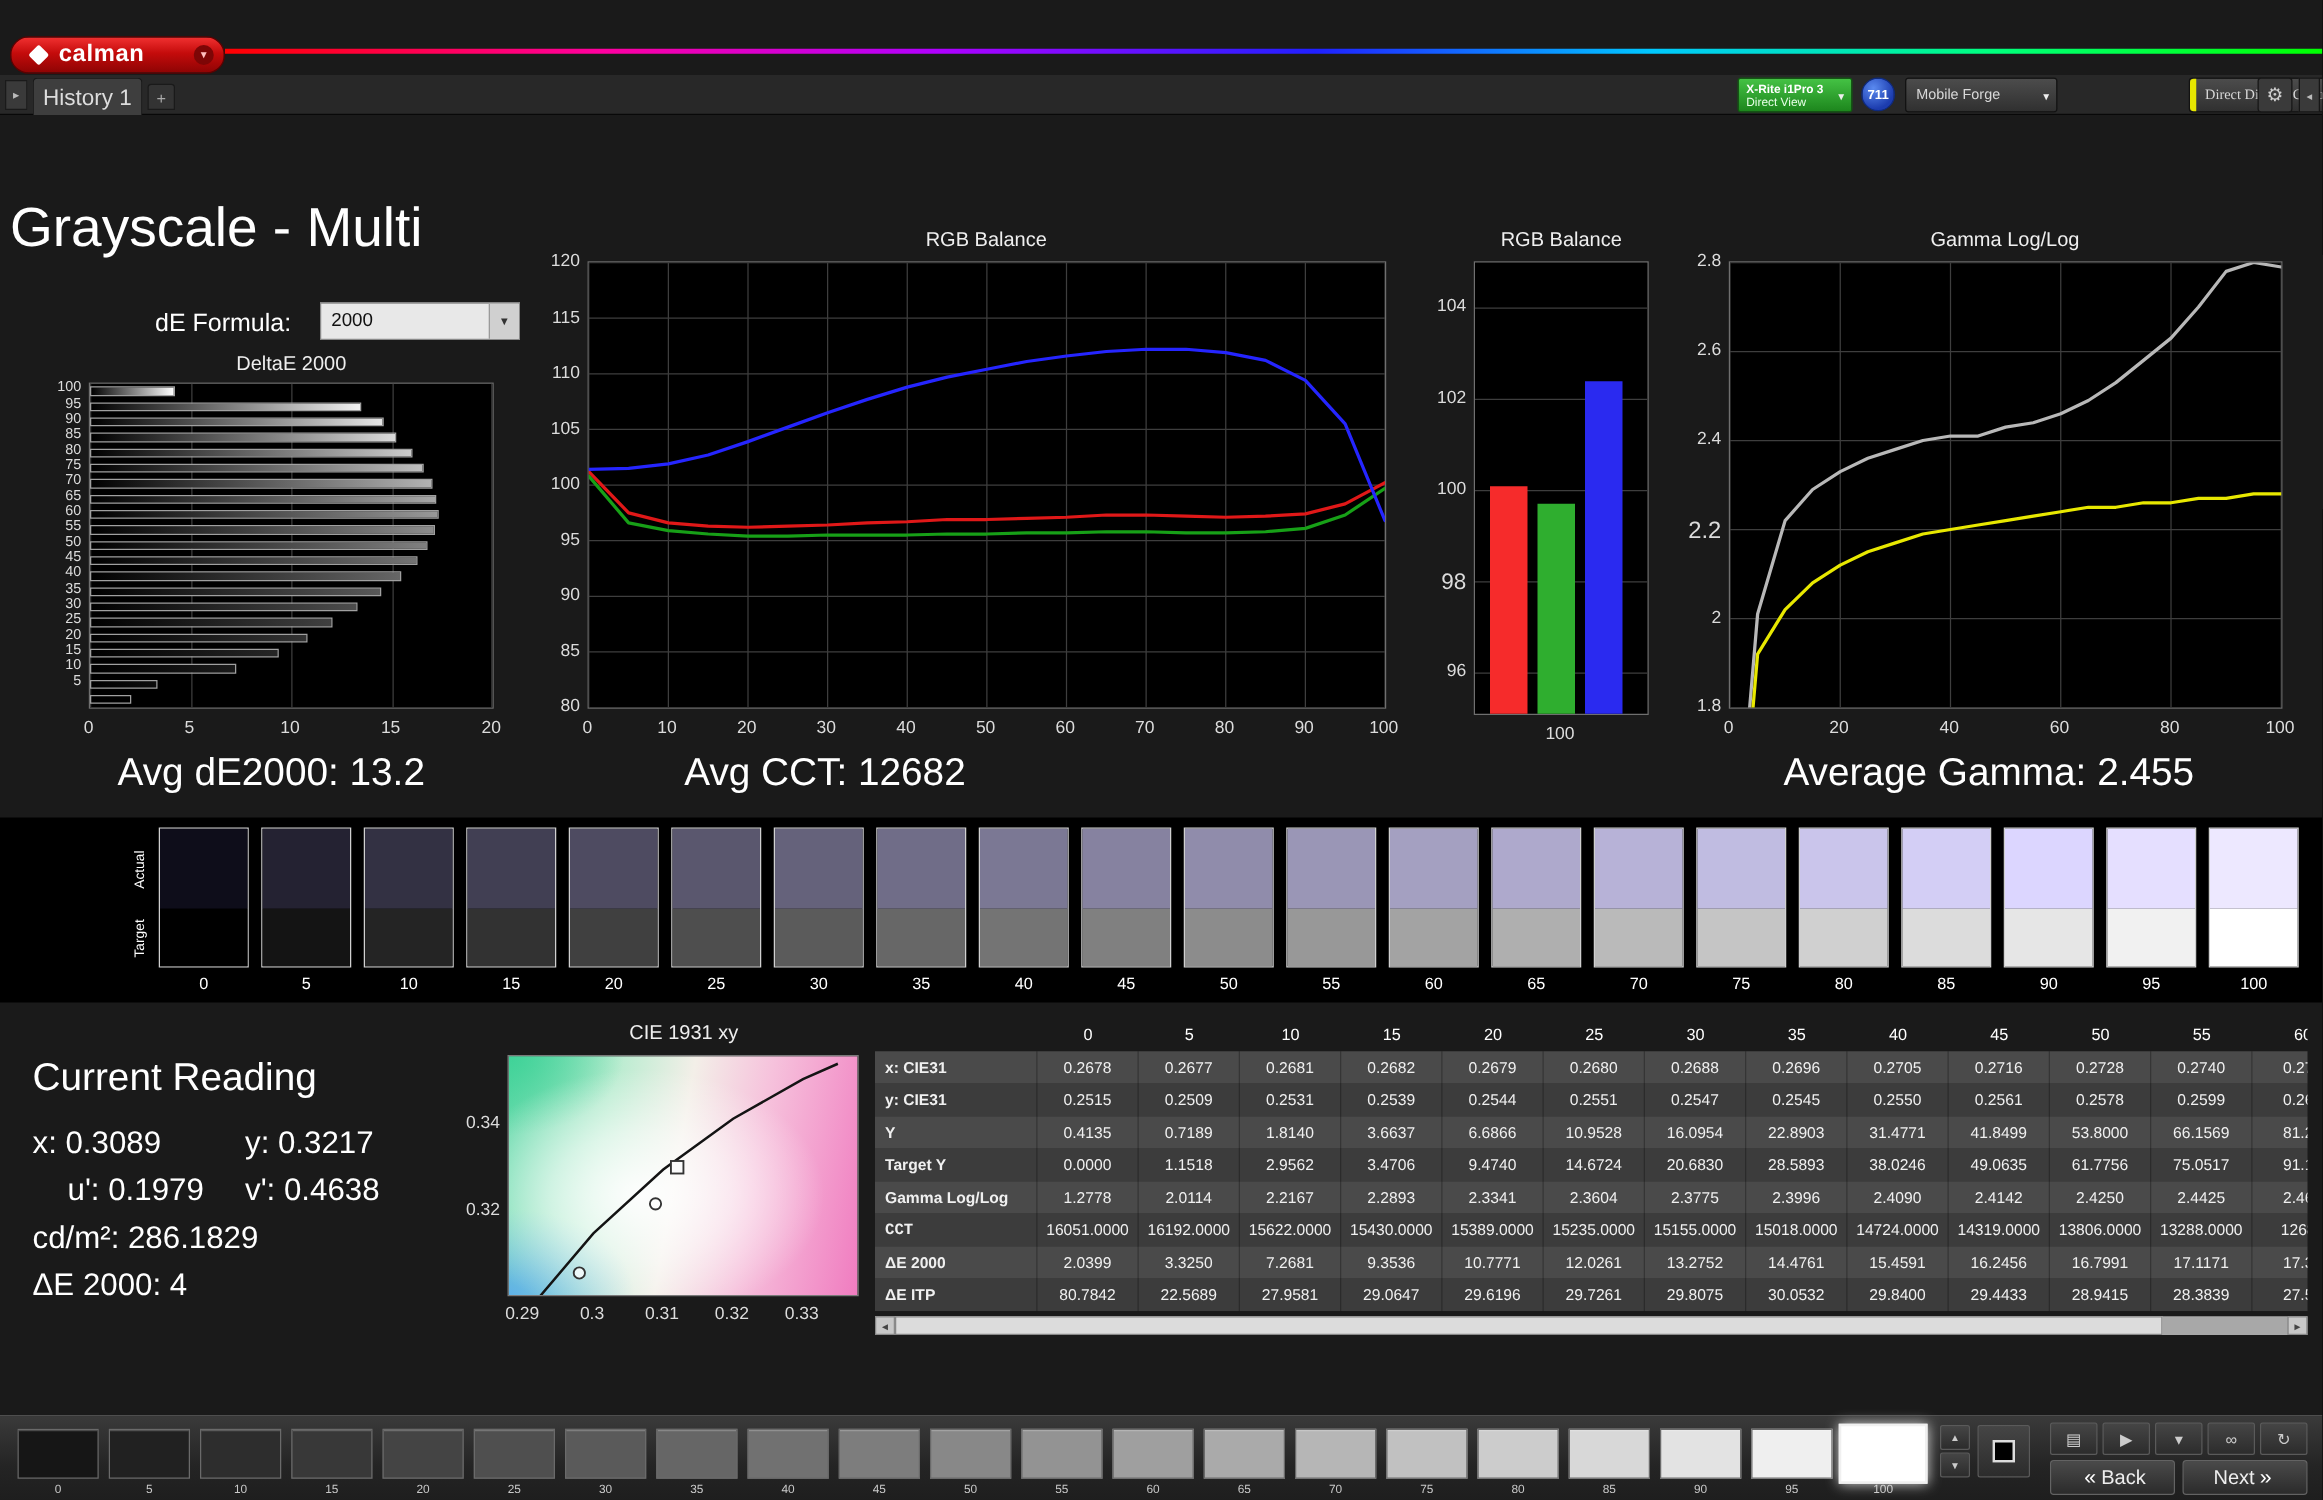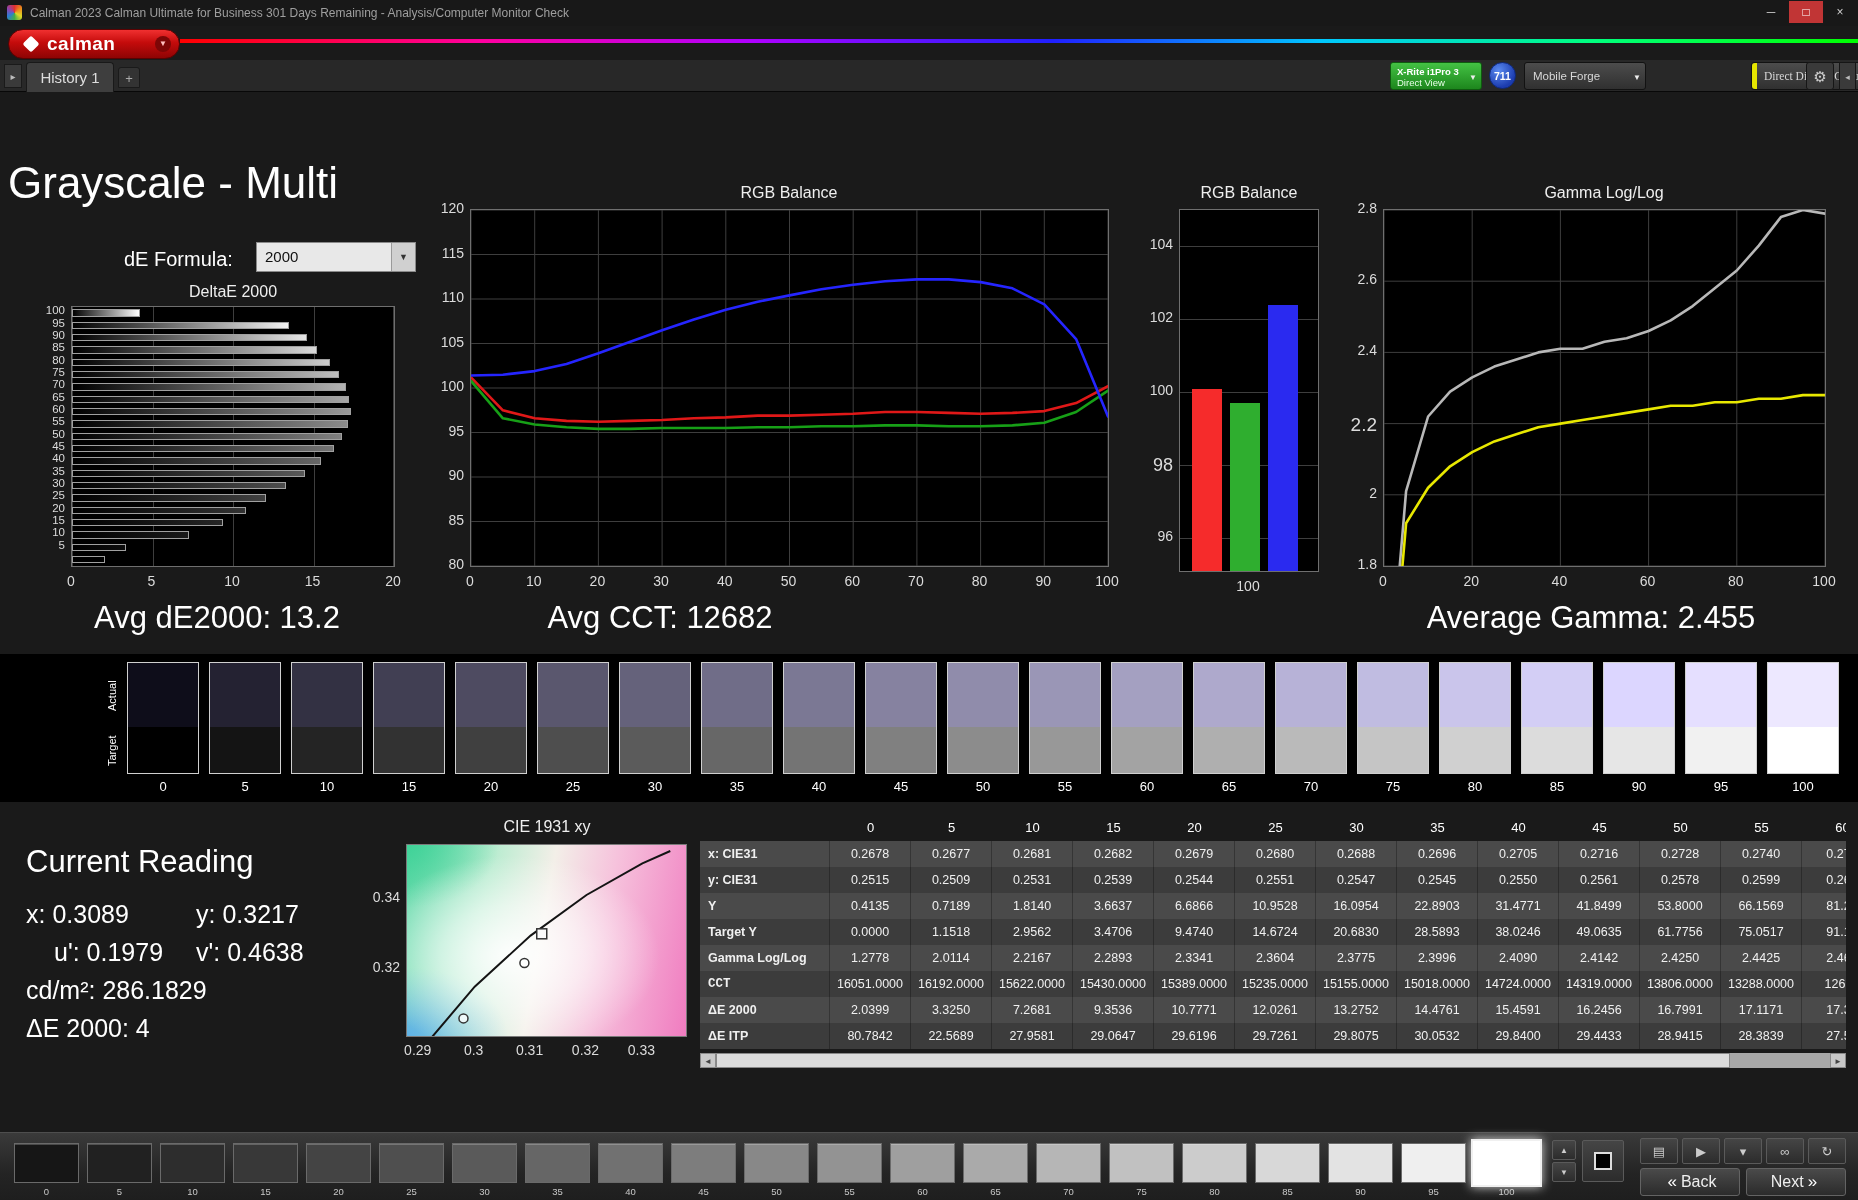--- a/index.html
+++ b/index.html
@@ -24,21 +24,21 @@
   .logo-caret{position:absolute;right:8px;top:6px;width:16px;height:16px;border-radius:50%;background:#7d0606;
               color:#ffc0c0;font-size:8px;text-align:center;line-height:16px;}
   #rainbow{position:absolute;left:180px;top:39px;right:0;height:4px;
            background:linear-gradient(90deg,#ff0000 0%,#ff00a0 18%,#b000ff 34%,#2020ff 52%,#00c8ff 68%,#00ff80 84%,#00ff00 100%);}
 
   
   #tabrow{position:absolute;left:0;top:60px;width:100%;height:32px;background:#282828;border-bottom:1px solid #080808;box-sizing:border-box;}
   #tab-expander{position:absolute;left:4px;top:64px;width:18px;height:24px;background:#3a3a3a;border:1px solid #1a1a1a;
                 color:#bbb;font-size:10px;text-align:center;line-height:24px;box-sizing:border-box;}
   #tab-history{position:absolute;left:26px;top:62px;width:88px;height:30px;background:#3e3e3e;border:1px solid #191919;border-bottom:none;
-               border-radius:4px 4px 0 0;color:#ddd;font-size:15px;text-align:center;line-height:30px;box-sizing:border-box;}
+               border-radius:4px 4px 0 0;color:#ddd;font-size:18px;text-align:center;line-height:30px;box-sizing:border-box;}
   #tab-add{position:absolute;left:118px;top:67px;width:22px;height:21px;background:#333;border:1px solid #1a1a1a;color:#aaa;
            font-size:13px;text-align:center;line-height:21px;border-radius:3px 3px 0 0;box-sizing:border-box;}
   .meter{position:absolute;top:62px;height:28px;box-sizing:border-box;border-radius:3px;}
   #meter-xrite{left:1390px;width:92px;background:linear-gradient(#44c244,#1d861d);border:1px solid #0f5a0f;}
   #meter-xrite .m1{position:absolute;left:6px;top:3px;font-size:9.5px;color:#fff;font-weight:bold;white-space:nowrap;}
   #meter-xrite .m2{position:absolute;left:6px;top:14px;font-size:9.5px;color:#e8ffe8;white-space:nowrap;}
   .m-caret{position:absolute;right:4px;top:10px;font-size:8px;color:#eee;}
   #badge-711{position:absolute;left:1489px;top:62px;width:27px;height:27px;border-radius:50%;
              background:radial-gradient(circle at 35% 30%,#5a8af0,#1c3cae 70%);border:1px solid #0e2a80;color:#fff;
              font-size:10.5px;font-weight:bold;text-align:center;line-height:27px;box-sizing:border-box;}
@@ -129,27 +129,20 @@
   .navbtn{position:absolute;top:1168px;width:100px;height:28px;background:linear-gradient(#4a4a4a,#2b2b2b);
           border:1px solid #636363;border-radius:3px;color:#eee;font-size:16px;text-align:center;line-height:26px;box-sizing:border-box;}
   #back-btn{left:1640px;} #next-btn{left:1746px;}
   .nav-ico{color:#fff;font-size:17px;margin:0 4px;}
 </style>
 </head>
 <body>
 
 <div id="app">
 
-  <div id="titlebar">
-    <div id="app-icon"></div>
-    <div id="window-title">Calman 2023 Calman Ultimate for Business 301 Days Remaining - Analysis/Computer Monitor Check</div>
-    <div class="winbtn" id="btn-min">─</div>
-    <div class="winbtn" id="btn-restore">□</div>
-    <div class="winbtn" id="btn-close">×</div>
-  </div>
 
   <div id="calman-logo">
     <span class="logo-mark"></span>
     <span class="logo-text">calman</span>
     <span class="logo-caret">▼</span>
   </div>
   <div id="rainbow"></div>
 
   <div id="tabrow"></div>
   <div id="tab-expander">▸</div>

